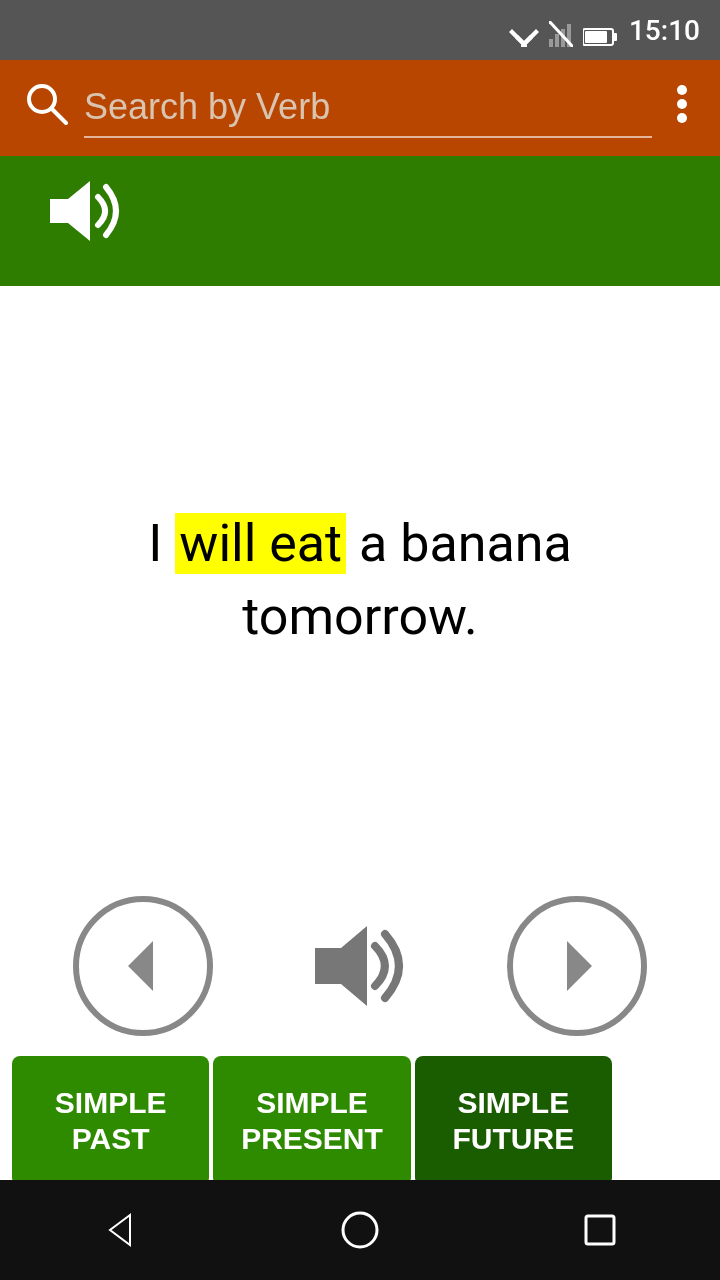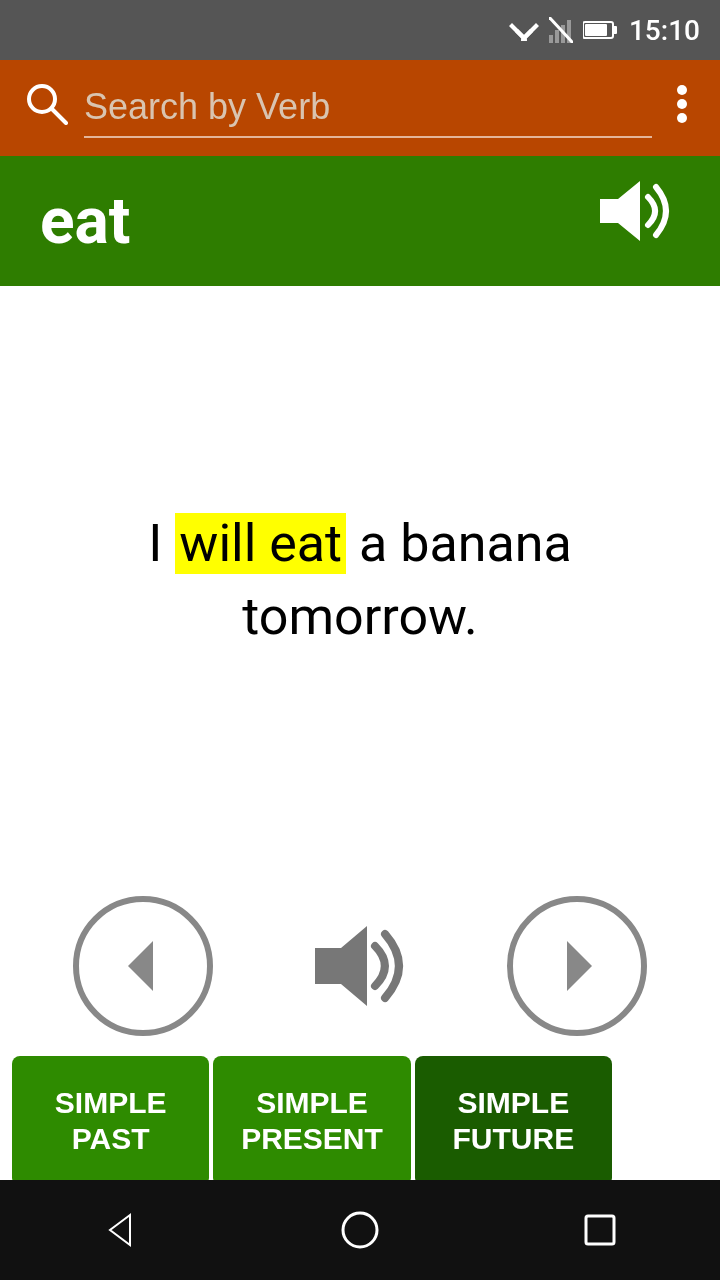--- a/index.html
+++ b/index.html
@@ -21,21 +21,21 @@
       background: #555;
       display: flex;
       align-items: center;
       justify-content: flex-end;
       padding: 0 20px;
       gap: 14px;
     }
 
     .status-icons {
       display: flex;
-      align-items: center;
+      align-items: flex-end;
       gap: 10px;
     }
 
     .status-time {
       color: #fff;
       font-size: 28px;
       font-weight: 500;
     }
 
     
@@ -266,21 +266,20 @@
   <span class="menu-icon">
     <svg width="12" height="40" viewBox="0 0 12 40" fill="white">
       <circle cx="6" cy="6" r="5"></circle>
       <circle cx="6" cy="20" r="5"></circle>
       <circle cx="6" cy="34" r="5"></circle>
     </svg>
   </span>
 </div>
 
 <div class="verb-header">
-  <span class="verb-title">eat</span>
   <span class="speaker-icon-large">
     <svg width="90" height="80" viewBox="0 0 90 80" fill="white">
       <polygon points="10,28 10,52 28,52 50,70 50,10 28,28" fill="white"></polygon>
       <path d="M58,26 Q72,40 58,54" stroke="white" stroke-width="6" fill="none" stroke-linecap="round"></path>
       <path d="M66,16 Q86,40 66,64" stroke="white" stroke-width="6" fill="none" stroke-linecap="round"></path>
     </svg>
   </span>
 </div>
 
 <div class="main-content">

